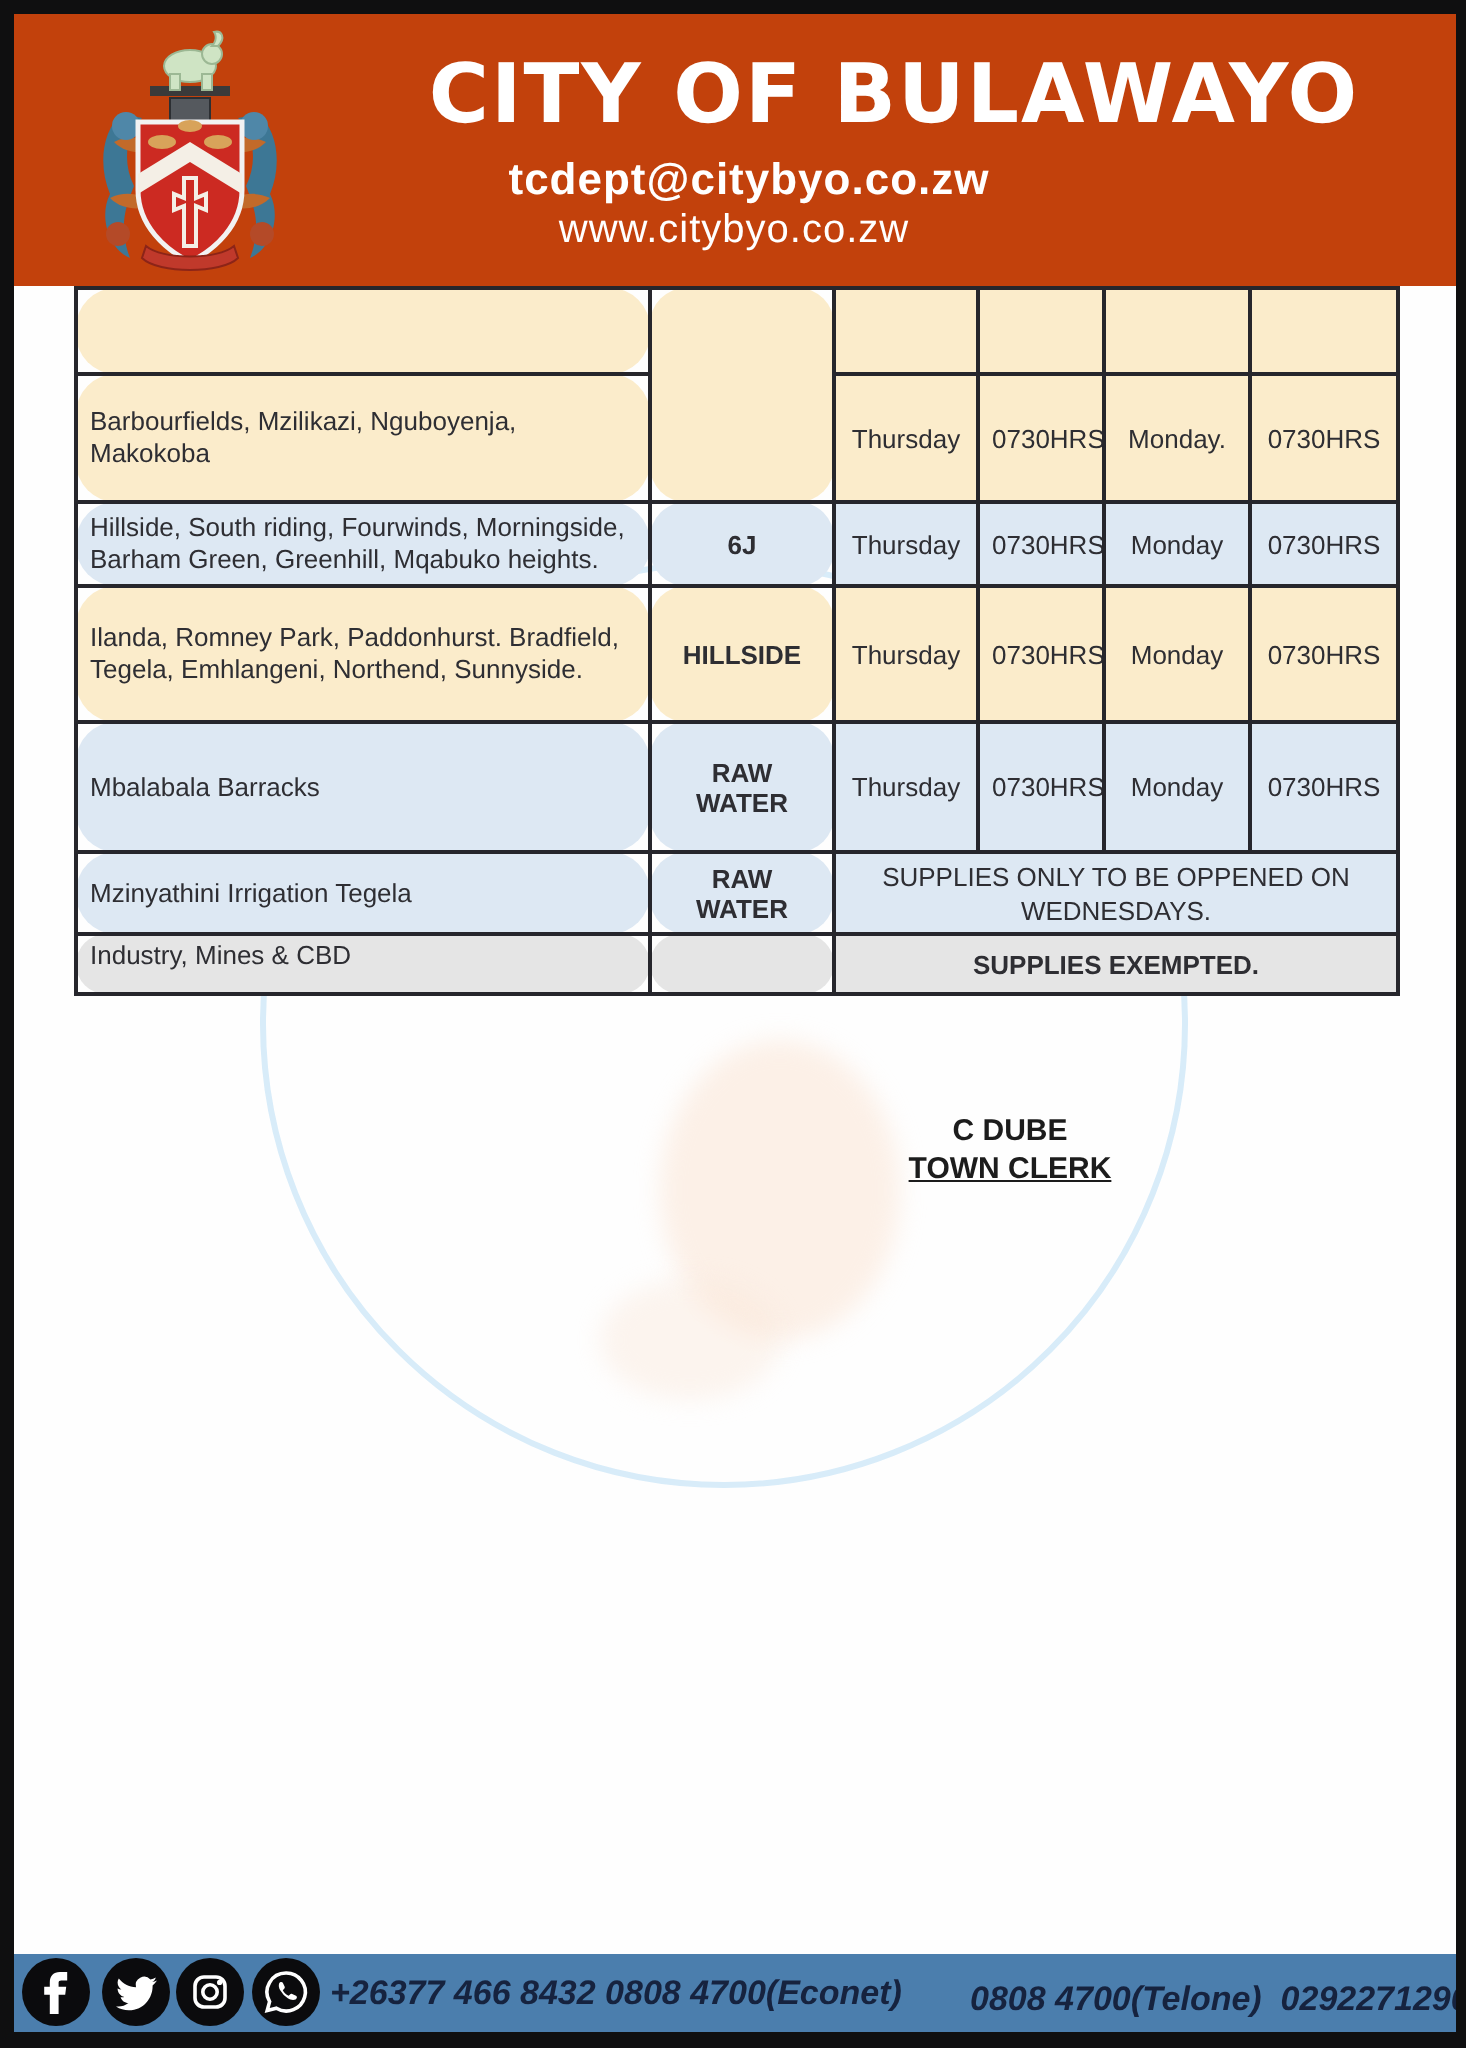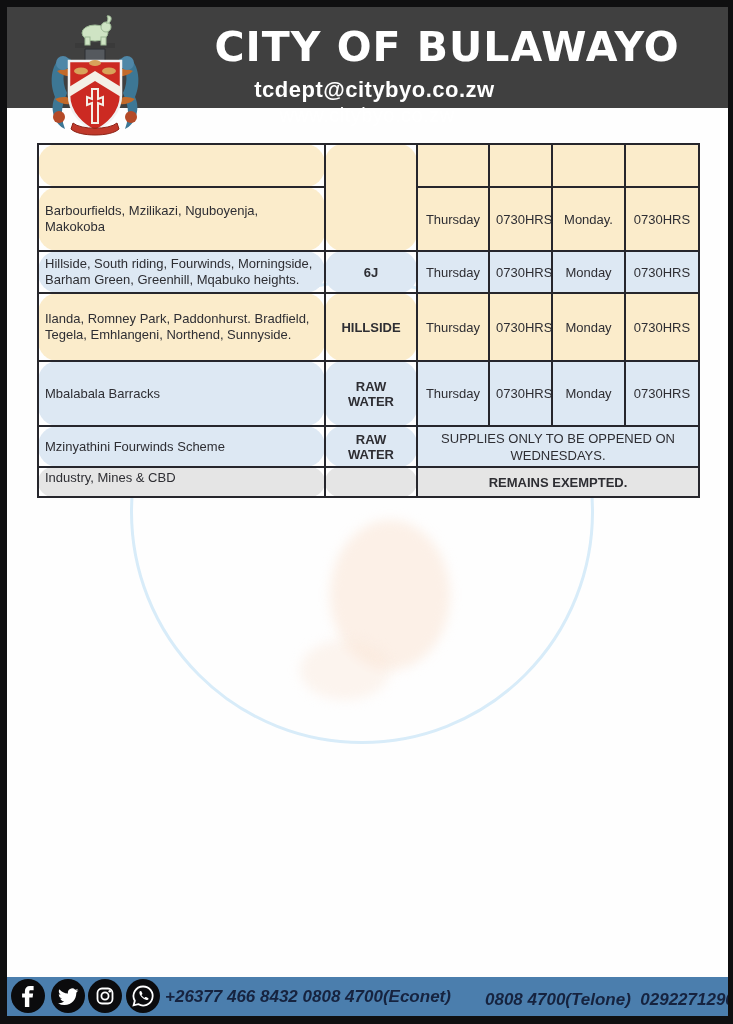--- a/index.html
+++ b/index.html
@@ -2,21 +2,21 @@
 <html><head>
 <meta charset="utf-8">
 <style>
   html,body{margin:0;padding:0;background:#0f0f10;}
   *{box-sizing:border-box;}
   #page{position:relative;width:733px;height:1024px;background:#0f0f10;overflow:hidden;
         font-family:"Liberation Sans",sans-serif;}
   #sheet{position:absolute;left:7px;top:7px;width:721px;height:1009px;background:#fefefe;}
 
   
-  #hdr{position:absolute;left:7px;top:7px;width:721px;height:101px;background:#404040;}
+  #hdr{position:absolute;left:7px;top:7px;width:721px;height:136px;background:#c2410c;}
   #logo{position:absolute;left:36px;top:6px;width:104px;height:130px;}
   .hdr-title{position:absolute;left:180px;top:16px;width:520px;text-align:center;color:#fff;
              font-family:"DejaVu Sans",sans-serif;font-weight:bold;font-size:41px;letter-spacing:1px;white-space:nowrap;}
   .hdr-email{position:absolute;left:180px;top:70px;width:375px;text-align:center;color:#fff;
              font-size:22px;font-weight:bold;letter-spacing:.5px;}
   .hdr-web{position:absolute;left:180px;top:97px;width:360px;text-align:center;color:#fff;
              font-size:20px;font-weight:normal;letter-spacing:.5px;}
 
   
   #wm-circle{position:absolute;left:130px;top:280px;width:464px;height:464px;border-radius:50%;
@@ -153,32 +153,36 @@
     </tr>
     <tr style="height:65px">
       <td class="areas bg-blue">Mbalabala Barracks</td>
       <td class="zone bg-blue">RAW WATER</td>
       <td class="c bg-blue">Thursday</td>
       <td class="c bg-blue">0730HRS</td>
       <td class="c bg-blue">Monday</td>
       <td class="c bg-blue">0730HRS</td>
     </tr>
     <tr class="r6" style="height:41px">
-      <td class="areas bg-blue">Mzinyathini Fourwinds Scheme</td>
+      <td class="areas bg-blue">Mzinyathini Irrigation Tegela</td>
       <td class="zone bg-blue">RAW WATER</td>
       <td class="note bg-blue" colspan="4">SUPPLIES ONLY TO BE OPPENED ON WEDNESDAYS.</td>
     </tr>
     <tr style="height:30px">
       <td class="areas bg-gray" style="vertical-align:top">Industry, Mines &amp; CBD</td>
       <td class="zone bg-gray"></td>
-      <td class="note-b bg-gray" colspan="4">REMAINS EXEMPTED.</td>
+      <td class="note-b bg-gray" colspan="4">SUPPLIES EXEMPTED.</td>
     </tr>
   </tbody>
     </table>
 
+  <div id="sig">
+    <div class="nm">C DUBE</div>
+    <div class="tt">TOWN CLERK</div>
+  </div>
 
   <div id="ftr">
     <svg class="soc" id="ic-fb" viewBox="0 0 34 34">
       <circle cx="17" cy="17" r="17" fill="#0b0b0d"></circle>
       <path d="M19.6 11.2h3V7h-3.7c-3.1 0-5 2-5 5.1v2.3h-2.8v4h2.8V28h4.4v-9.6h3.3l.5-4h-3.8v-2c0-.8.4-1.2 1.3-1.2z" fill="#fff"></path>
     </svg>
     <svg class="soc" id="ic-tw" viewBox="0 0 34 34">
       <circle cx="17" cy="17" r="17" fill="#0b0b0d"></circle>
       <path d="M27.5 11.3c-.8.4-1.6.6-2.4.7.9-.5 1.5-1.3 1.8-2.3-.8.5-1.7.9-2.7 1.1a4.2 4.2 0 0 0-7.2 3.8c-3.5-.2-6.6-1.8-8.6-4.4-.4.6-.6 1.3-.6 2.1 0 1.5.8 2.8 1.9 3.5-.7 0-1.3-.2-1.9-.5v.1c0 2 1.5 3.7 3.4 4.1-.6.2-1.3.2-1.9.1.5 1.7 2.1 2.9 3.9 2.9a8.4 8.4 0 0 1-6.2 1.7 11.8 11.8 0 0 0 6.4 1.9c7.7 0 11.9-6.4 11.9-11.9v-.5c.8-.6 1.5-1.4 2.2-2.4z" fill="#fff"></path>
     </svg>

